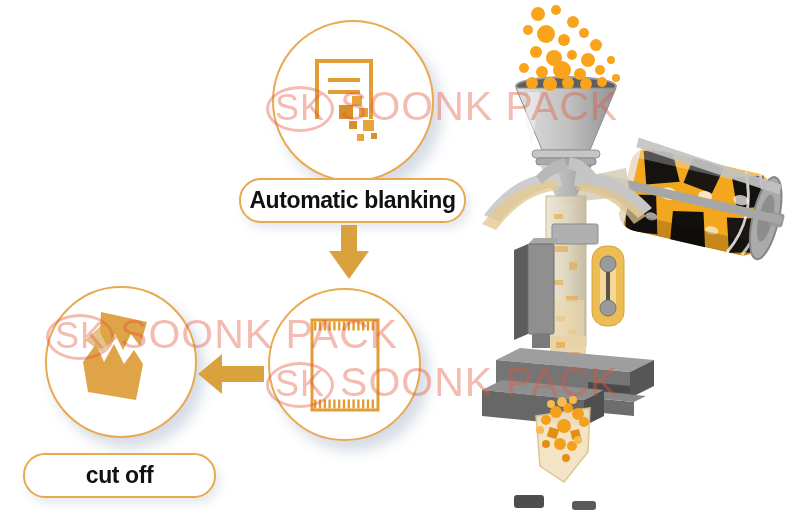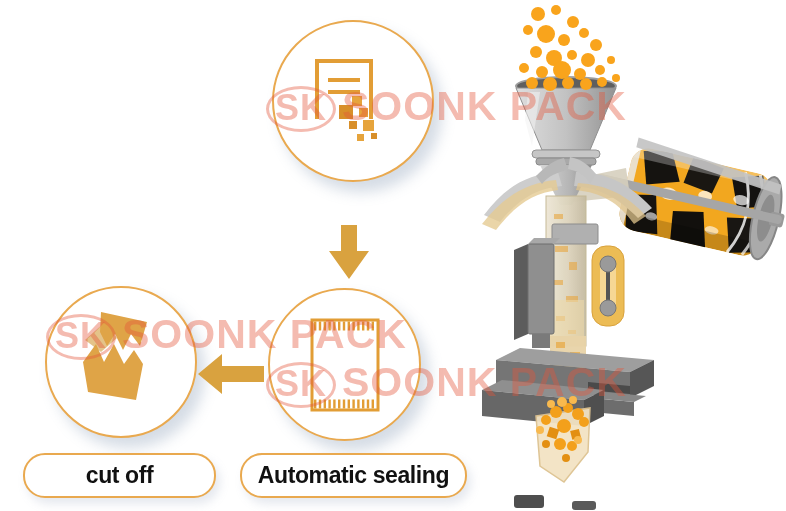--- a/index.html
+++ b/index.html
@@ -26,21 +26,21 @@
   }
   .p-blanking{left:239px;top:178px;width:223px;height:41px;}
   .p-sealing{left:240px;top:453px;width:223px;height:41px;}
   .p-cutoff{left:23px;top:453px;width:189px;height:41px;justify-content:center;}
   .arrow{position:absolute;z-index:2;}
   .a-down{left:327px;top:225px;}
   .a-left{left:198px;top:354px;}
   
   .wm{
     position:absolute;z-index:5;color:rgba(228,84,58,.40);
-    font-weight:bold;font-size:41px;letter-spacing:1px;white-space:nowrap;
+    font-weight:normal;font-size:41px;letter-spacing:1px;white-space:nowrap;
     line-height:1;pointer-events:none;
   }
   .wm .wm-logo{
     display:inline-block;border:3px solid rgba(228,84,58,.40);border-radius:50%;
     padding:1px 6px 3px 6px;margin-right:6px;font-size:36px;
   }
   .wm-a{left:266px;top:86px;}
   .wm-b{left:46px;top:314px;}
   .wm-c{left:266px;top:362px;}
   
@@ -258,22 +258,22 @@
   </div>
 
   <div class="circle c-cutoff">
     <svg width="100" height="104" viewBox="0 0 100 104">
       <polygon points="14,30 34,12 46,28 30,42" fill="#e4c389"></polygon>
       <polygon points="30,2 76,12 69,36 60,24 52,40 44,24 36,36 29,22" fill="#dfa447"></polygon>
       <polygon points="12,52 25,34 33,52 43,34 53,54 63,40 72,54 65,90 17,82" fill="#dfa447"></polygon>
     </svg>
   </div>
 
-  <div class="pill p-sealing">
-    <span>Automatic sealing</span>
+  <div class="pill p-blanking">
+    <span>Automatic blanking</span>
   </div>
   <div class="pill p-cutoff">
     <span>cut off</span>
   </div>
 
   <svg class="arrow a-down" width="44" height="54" viewBox="0 0 44 54">
     <path d="M14,0 L30,0 L30,26 L42,26 L22,54 L2,26 L14,26 Z" fill="#d9a23f"></path>
   </svg>
   <svg class="arrow a-left" width="66" height="40" viewBox="0 0 66 40">
     <path d="M0,20 L24,0 L24,12 L66,12 L66,28 L24,28 L24,40 Z" fill="#d9a23f"></path>

